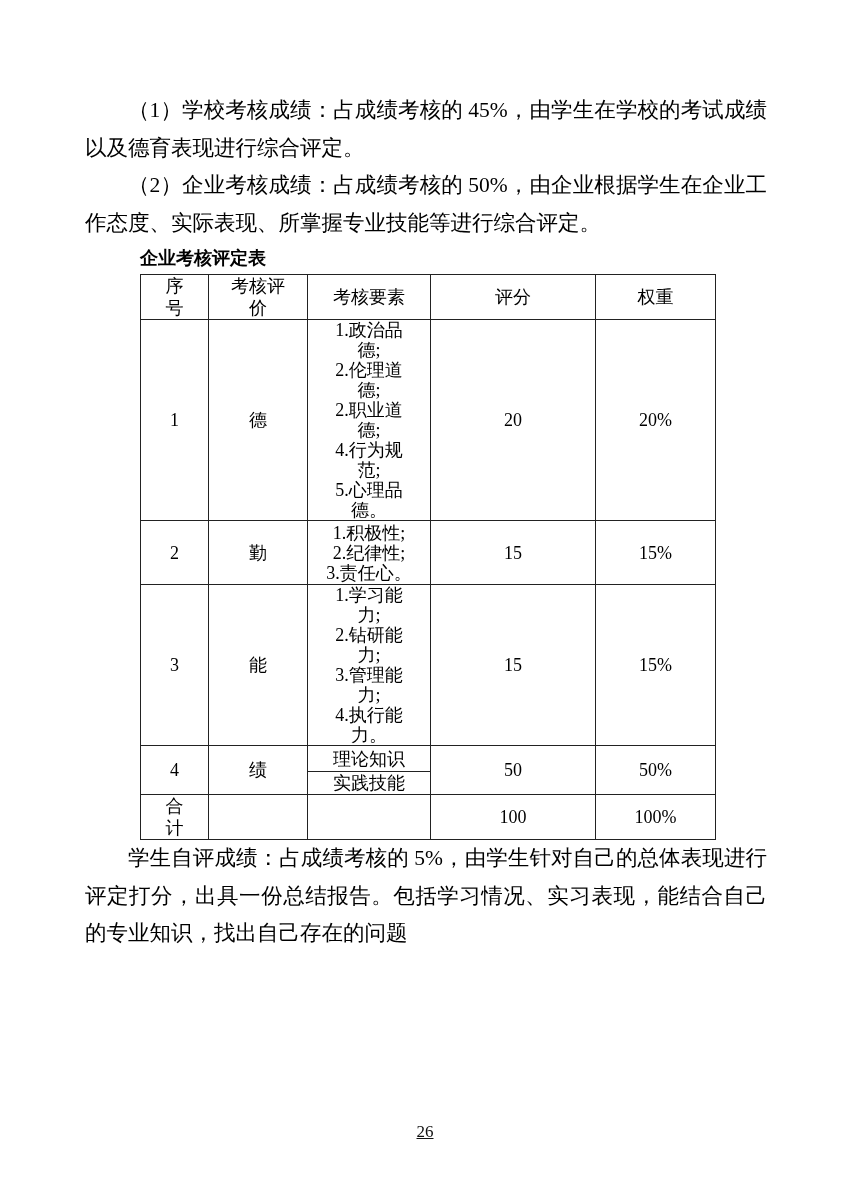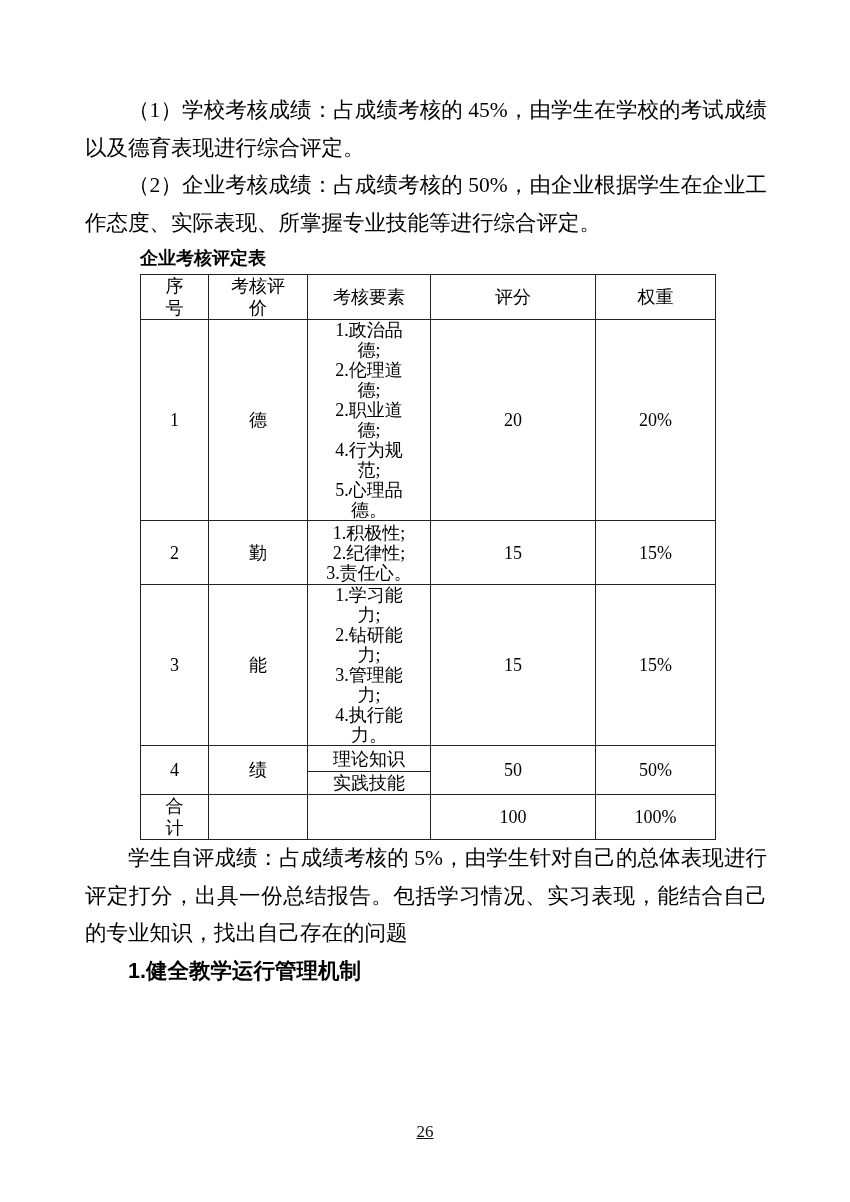--- a/index.html
+++ b/index.html
@@ -156,19 +156,18 @@
           <td class="total-label">合计</td>
           <td></td>
           <td></td>
           <td>100</td>
           <td>100%</td>
         </tr>
       </tbody>
     </table>
 
     <p>学生自评成绩：占成绩考核的 5%，由学生针对自己的总体表现进行评定打分，出具一份总结报告。包括学习情况、实习表现，能结合自己的专业知识，找出自己存在的问题</p>
-    <p class="bold-heading">1.健全教学运行管理机制</p>
 
   </div>
 
   <div class="page-number">26</div>
 
 </div>
 
 </body></html>

